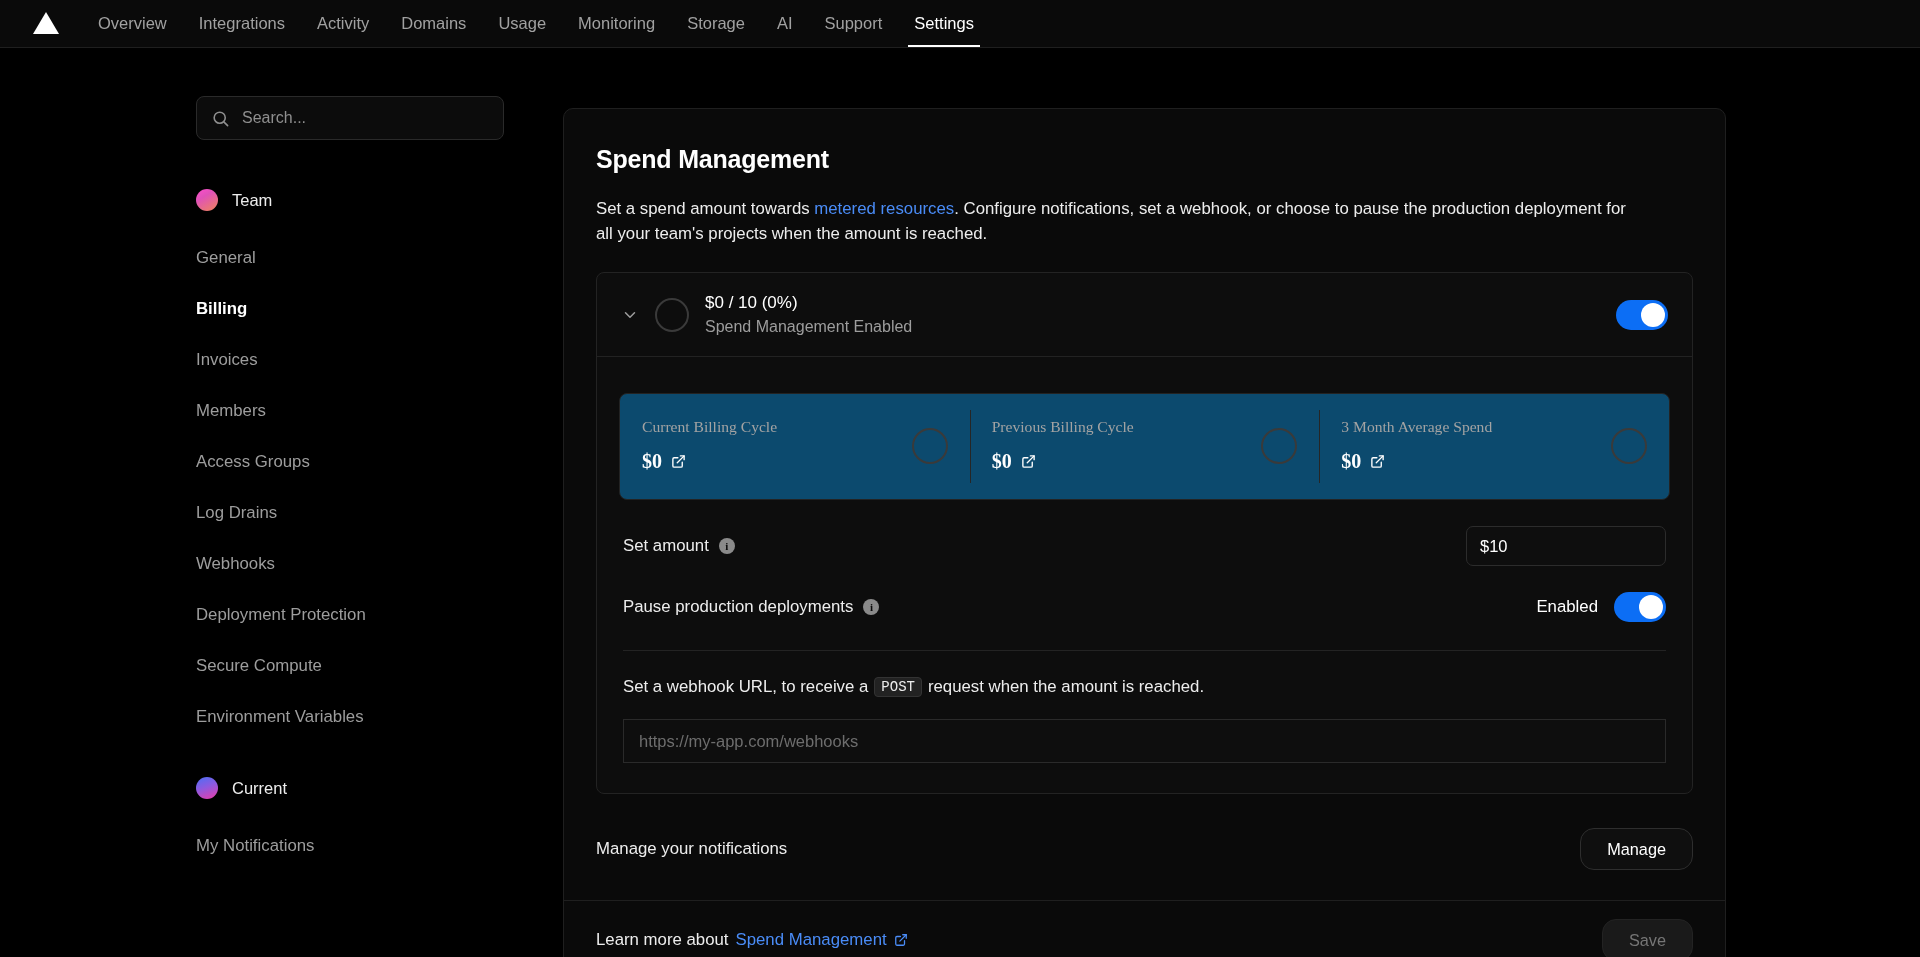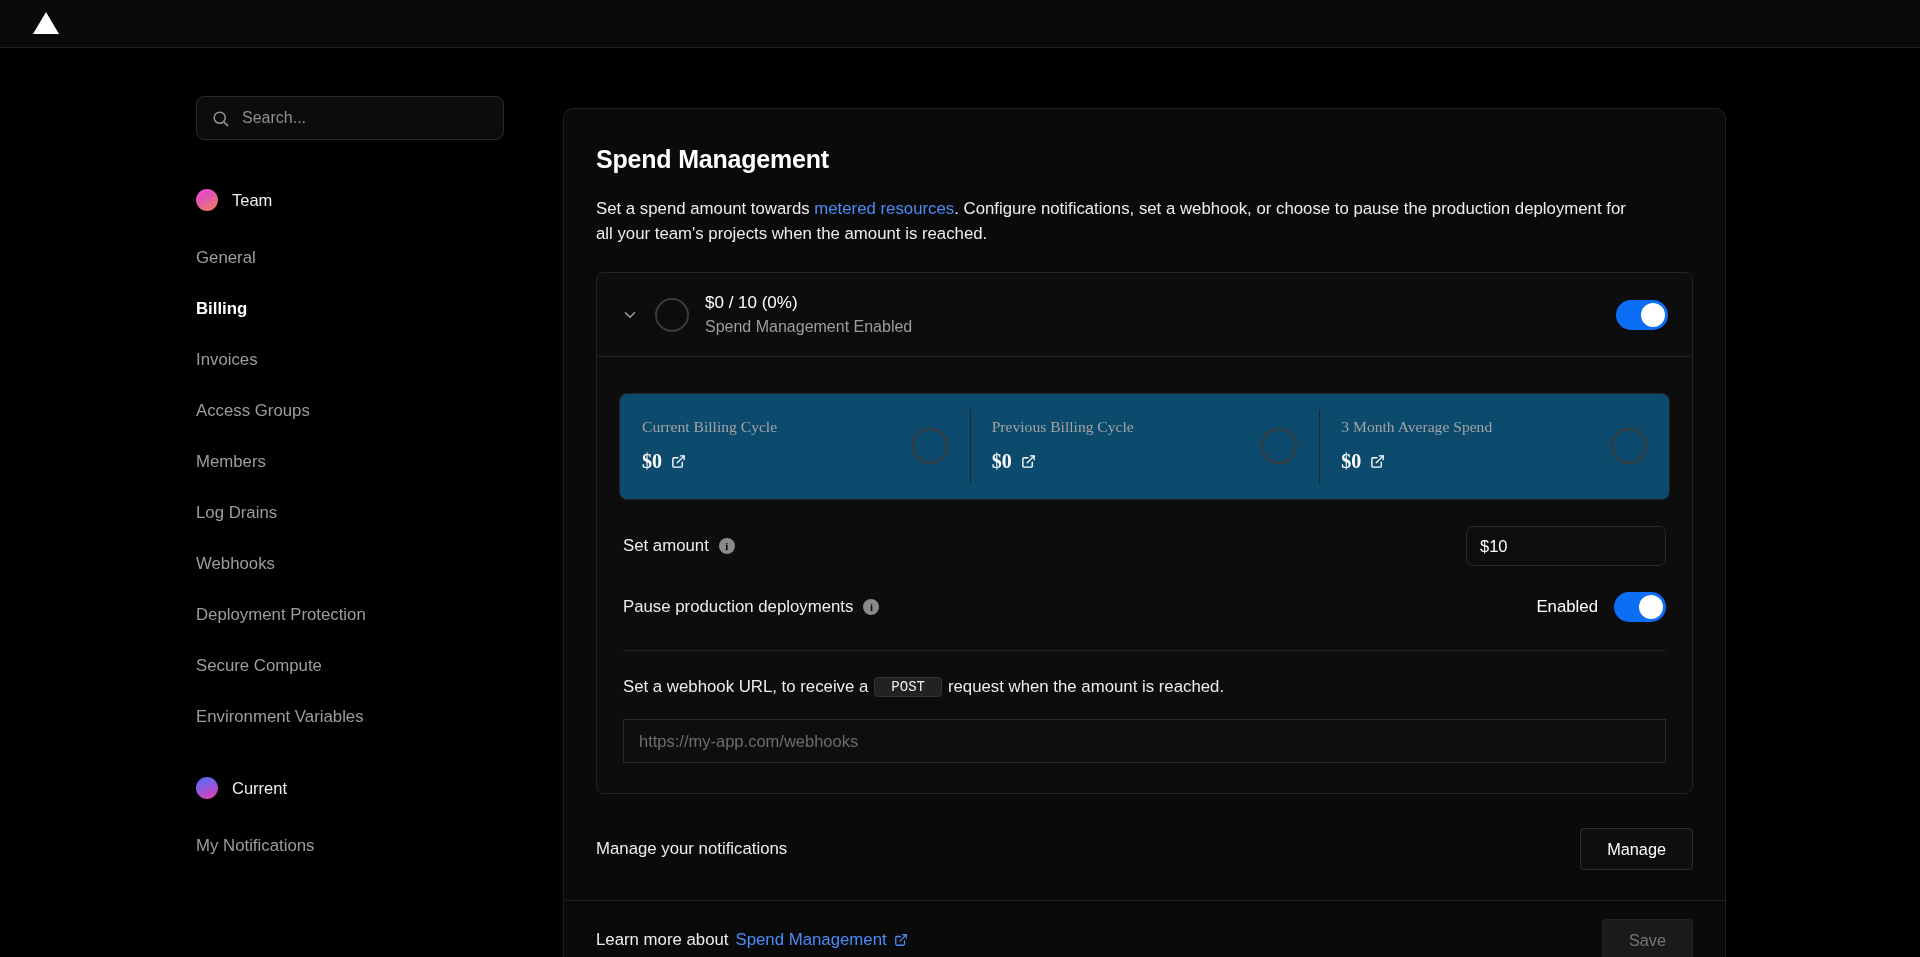--- a/index.html
+++ b/index.html
@@ -234,21 +234,21 @@
     color: #ededed;
     display: flex; align-items: center; flex-wrap: wrap; gap: 0;
   }
   .code-chip {
     display: inline-block;
     font-family: "Liberation Mono", monospace;
     font-size: 14px;
     background: #222222;
     border: 1px solid #333;
     border-radius: 4px;
-    padding: 1px 16px;
+    padding: 1px 6px;
     color: #ededed;
     margin: 0 6px;
   }
   .webhook-input {
     margin: 22px 4px 0 4px;
     width: calc(100% - 8px);
     height: 44px;
     background: #0e0e0e;
     border: 1px solid #2a2a2a;
     border-radius: 0;
@@ -261,21 +261,21 @@
   .webhook-input::placeholder { color: #6d6d6d; }
 
   .notif-row {
     display: flex; align-items: center; justify-content: space-between;
     padding: 34px 32px 30px 32px;
   }
   .notif-text { font-size: 16.8px; color: #ededed; }
   .btn {
     height: 42px;
     padding: 0 26px;
-    border-radius: 4px;
+    border-radius: 14px;
     border: 1px solid #2e2e2e;
     background: #0f0f0f;
     color: #ffffff;
     font-size: 16.3px;
     font-family: "Liberation Sans", sans-serif;
     cursor: pointer;
   }
   .card-footer {
     border-top: 1px solid #1f1f1f;
     background: #0a0a0a;
@@ -291,20 +291,32 @@
   }
   .ext { display: inline-flex; vertical-align: middle; }
 </style>
 </head>
 <body>
 
 <div class="topnav">
   <div class="logo-wrap">
     <div class="logo-tri"></div>
   </div>
+  <div class="navitems" id="navitems">
+      <div class="navitem">Overview</div>
+      <div class="navitem">Integrations</div>
+      <div class="navitem">Activity</div>
+      <div class="navitem">Domains</div>
+      <div class="navitem">Usage</div>
+      <div class="navitem">Monitoring</div>
+      <div class="navitem">Storage</div>
+      <div class="navitem">AI</div>
+      <div class="navitem">Support</div>
+      <div class="navitem active">Settings</div>
+    </div>
 </div>
 
 <div class="page">
 
   <div class="sidebar">
 
     <div class="search-box">
       <svg width="19" height="19" viewBox="0 0 24 24" fill="none" stroke="#8f8f8f" stroke-width="2">
         <circle cx="11" cy="11" r="7"></circle>
         <line x1="16.2" y1="16.2" x2="21" y2="21" stroke-linecap="round"></line>
@@ -314,22 +326,22 @@
 
     <div class="nav-list">
       <div class="nav-group-head">
         <div class="avatar team"></div>
         <span class="nav-group-label">Team</span>
       </div>
       <div id="team-items">
           <div class="nav-link">General</div>
           <div class="nav-link active">Billing</div>
           <div class="nav-link">Invoices</div>
+          <div class="nav-link">Members</div>
           <div class="nav-link">Access Groups</div>
-          <div class="nav-link">Members</div>
           <div class="nav-link">Log Drains</div>
           <div class="nav-link">Webhooks</div>
           <div class="nav-link">Deployment Protection</div>
           <div class="nav-link">Secure Compute</div>
           <div class="nav-link">Environment Variables</div>
         </div>
     </div>
 
     <div class="nav-list account-group">
       <div class="nav-group-head">

